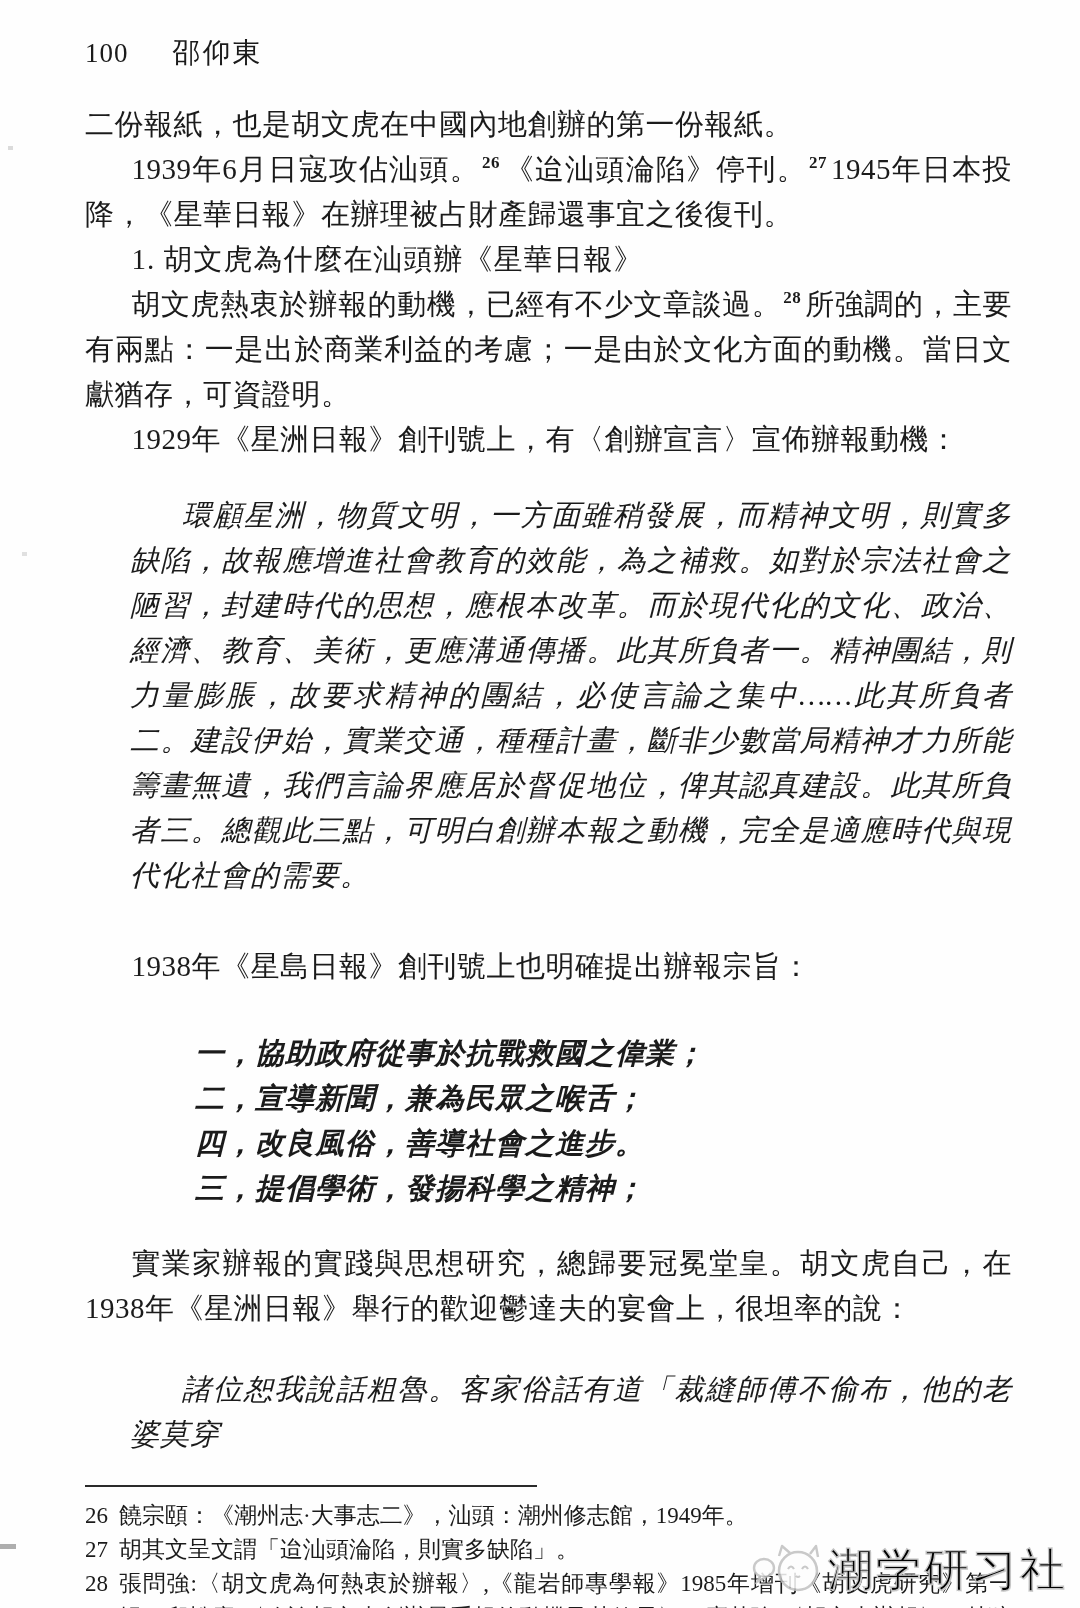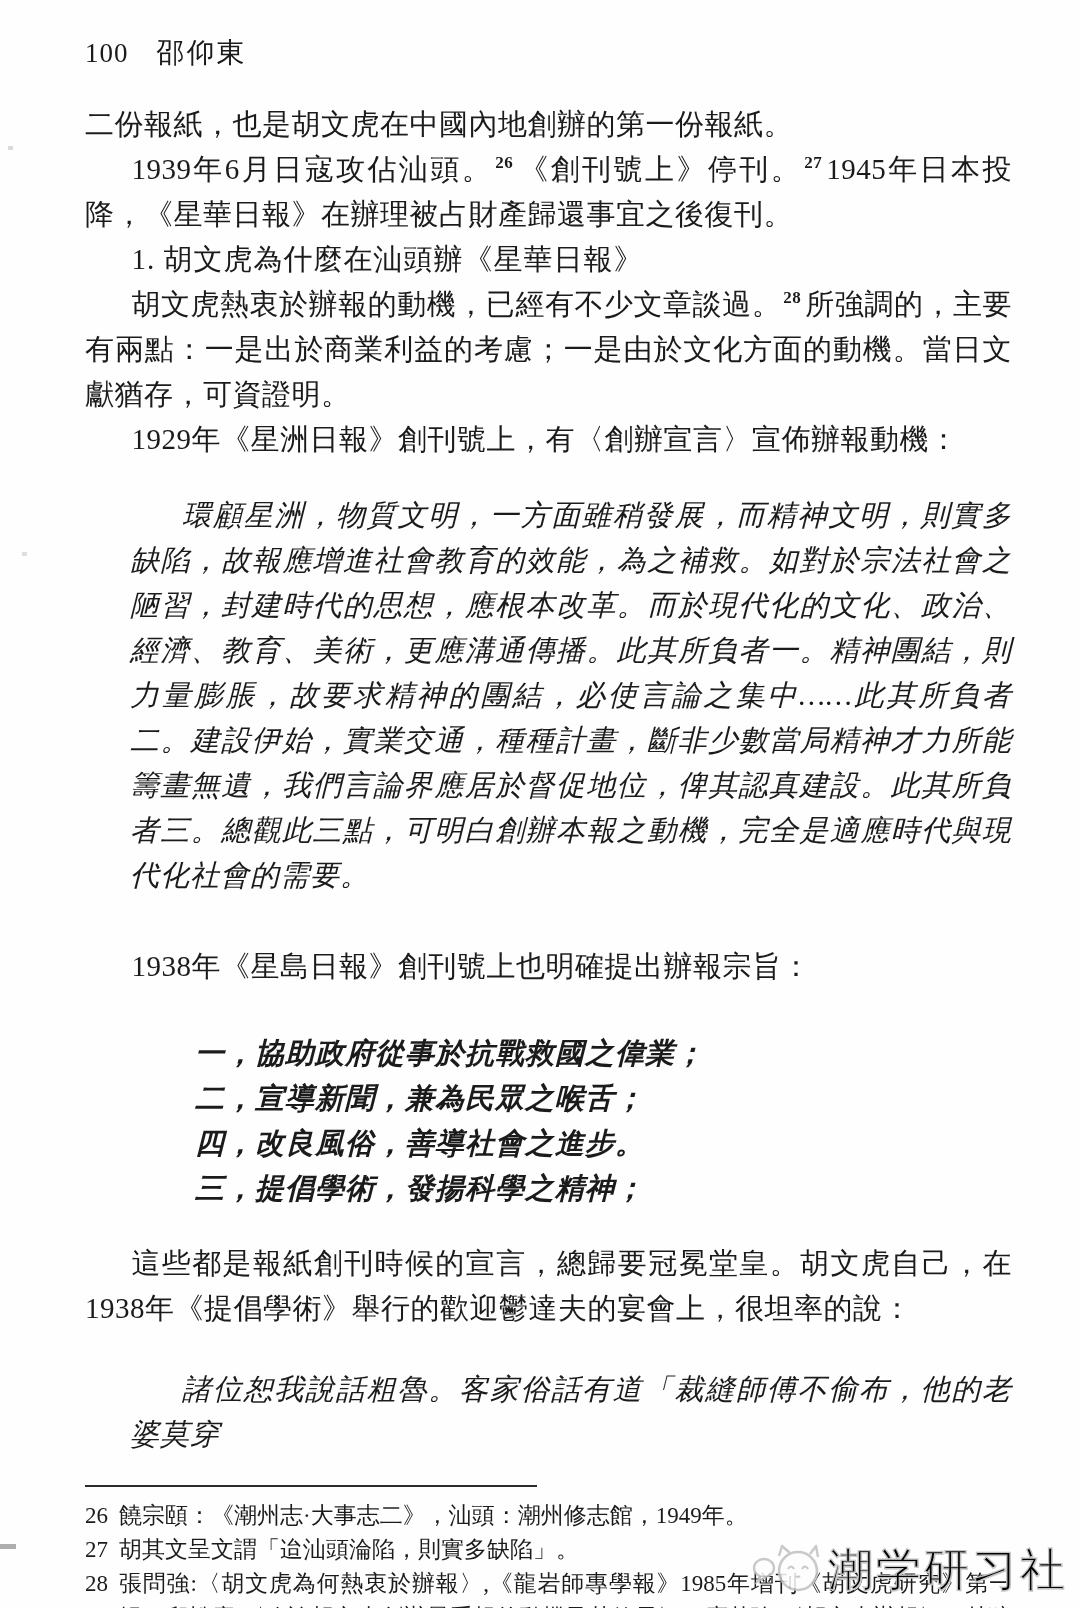--- a/index.html
+++ b/index.html
@@ -12,21 +12,21 @@
     position: relative;
     width: 1080px; height: 1608px;
     box-sizing: border-box;
     background: #fefefe;
     color: #1b1b1b;
     padding: 34px 68px 0 85px;
     overflow: hidden;
   }
   
   .page-header {
-    display: flex; align-items: baseline; gap: 28px;
+    display: flex; align-items: baseline; gap: 44px;
     margin-bottom: 30px;
   }
   .page-num { font-size: 27px; letter-spacing: 1px; }
   .author { font-size: 28px; letter-spacing: 2px; }
 
   
   .body-text { font-size: 29px; line-height: 45px; text-align: justify; }
   .para { margin: 0; letter-spacing: 0.5px; }
   .indent { text-indent: 1.6em; }
   .heading { margin: 0; text-indent: 1.6em; letter-spacing: 1px; }
@@ -88,40 +88,40 @@
 
   <div class="page-header">
     <span class="page-num">100</span>
     <span class="author">邵仰東</span>
   </div>
 
   <div class="body-text">
 
     <p class="para">二份報紙，也是胡文虎在中國內地創辦的第一份報紙。</p>
 
-    <p class="para indent"><span>1939年6月日寇攻佔汕頭。</span><sup class="fnref">26</sup><span>《創刊號上》停刊。</span><sup class="fnref">27</sup><span>1945年日本投降，《星華日報》在辦理被占財產歸還事宜之後復刊。</span></p>
+    <p class="para indent"><span>1939年6月日寇攻佔汕頭。</span><sup class="fnref">26</sup><span>《迨汕頭淪陷》停刊。</span><sup class="fnref">27</sup><span>1945年日本投降，《星華日報》在辦理被占財產歸還事宜之後復刊。</span></p>
 
     <p class="heading">1. 胡文虎為什麼在汕頭辦《星華日報》</p>
 
     <p class="para indent"><span>胡文虎熱衷於辦報的動機，已經有不少文章談過。</span><sup class="fnref">28</sup><span>所強調的，主要有兩點：一是出於商業利益的考慮；一是由於文化方面的動機。當日文獻猶存，可資證明。</span></p>
 
     <p class="para indent">1929年《星洲日報》創刊號上，有〈創辦宣言〉宣佈辦報動機：</p>
 
     <p class="para quote kai">環顧星洲，物質文明，一方面雖稍發展，而精神文明，則實多缺陷，故報應增進社會教育的效能，為之補救。如對於宗法社會之陋習，封建時代的思想，應根本改革。而於現代化的文化、政治、經濟、教育、美術，更應溝通傳播。此其所負者一。精神團結，則力量膨脹，故要求精神的團結，必使言論之集中……此其所負者二。建設伊始，實業交通，種種計畫，斷非少數當局精神才力所能籌畫無遺，我們言論界應居於督促地位，俾其認真建設。此其所負者三。總觀此三點，可明白創辦本報之動機，完全是適應時代與現代化社會的需要。</p>
 
     <p class="para indent para-1938">1938年《星島日報》創刊號上也明確提出辦報宗旨：</p>
 
     <div class="aims kai">
       <p>一，協助政府從事於抗戰救國之偉業；</p>
       <p>二，宣導新聞，兼為民眾之喉舌；</p>
       <p>四，改良風俗，善導社會之進步。</p>
       <p>三，提倡學術，發揚科學之精神；</p>
     </div>
 
-    <p class="para indent">這些都是報紙創刊時候的宣言，總歸要冠冕堂皇。胡文虎自己，在1938年《提倡學術》舉行的歡迎鬱達夫的宴會上，很坦率的說：</p>
+    <p class="para indent">實業家辦報的實踐與思想研究，總歸要冠冕堂皇。胡文虎自己，在1938年《星洲日報》舉行的歡迎鬱達夫的宴會上，很坦率的說：</p>
 
     <p class="para quote kai quote-last">諸位恕我說話粗魯。客家俗話有道「裁縫師傅不偷布，他的老婆莫穿</p>
   </div>
 
   <div class="footnotes">
     <div class="fn-rule"></div>
     <div class="fn">
       <span class="fn-num">26</span>
       <span class="fn-text">饒宗頤：《潮州志·大事志二》，汕頭：潮州修志館，1949年。</span>
     </div>

